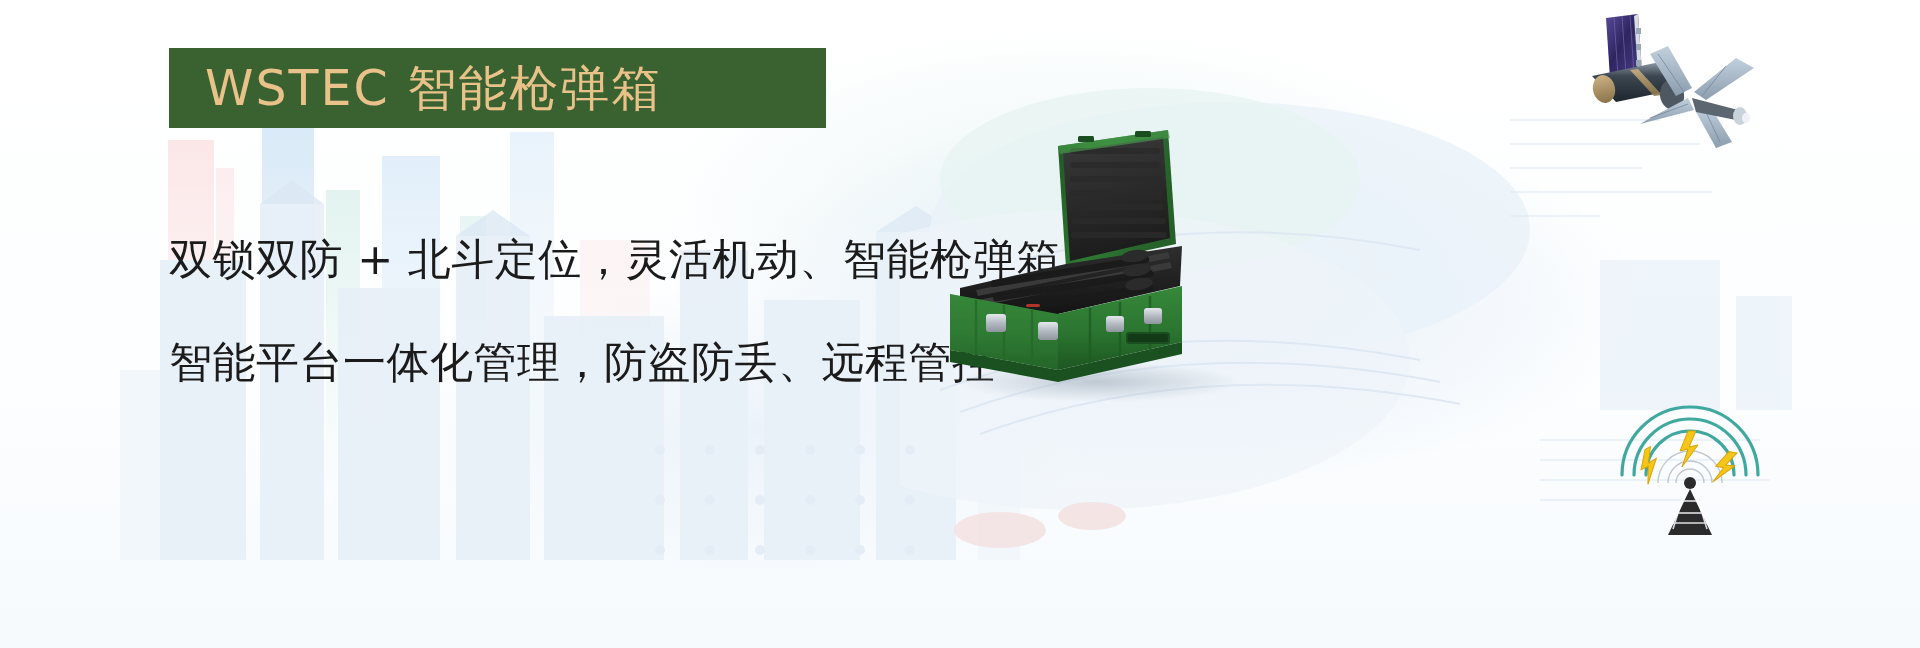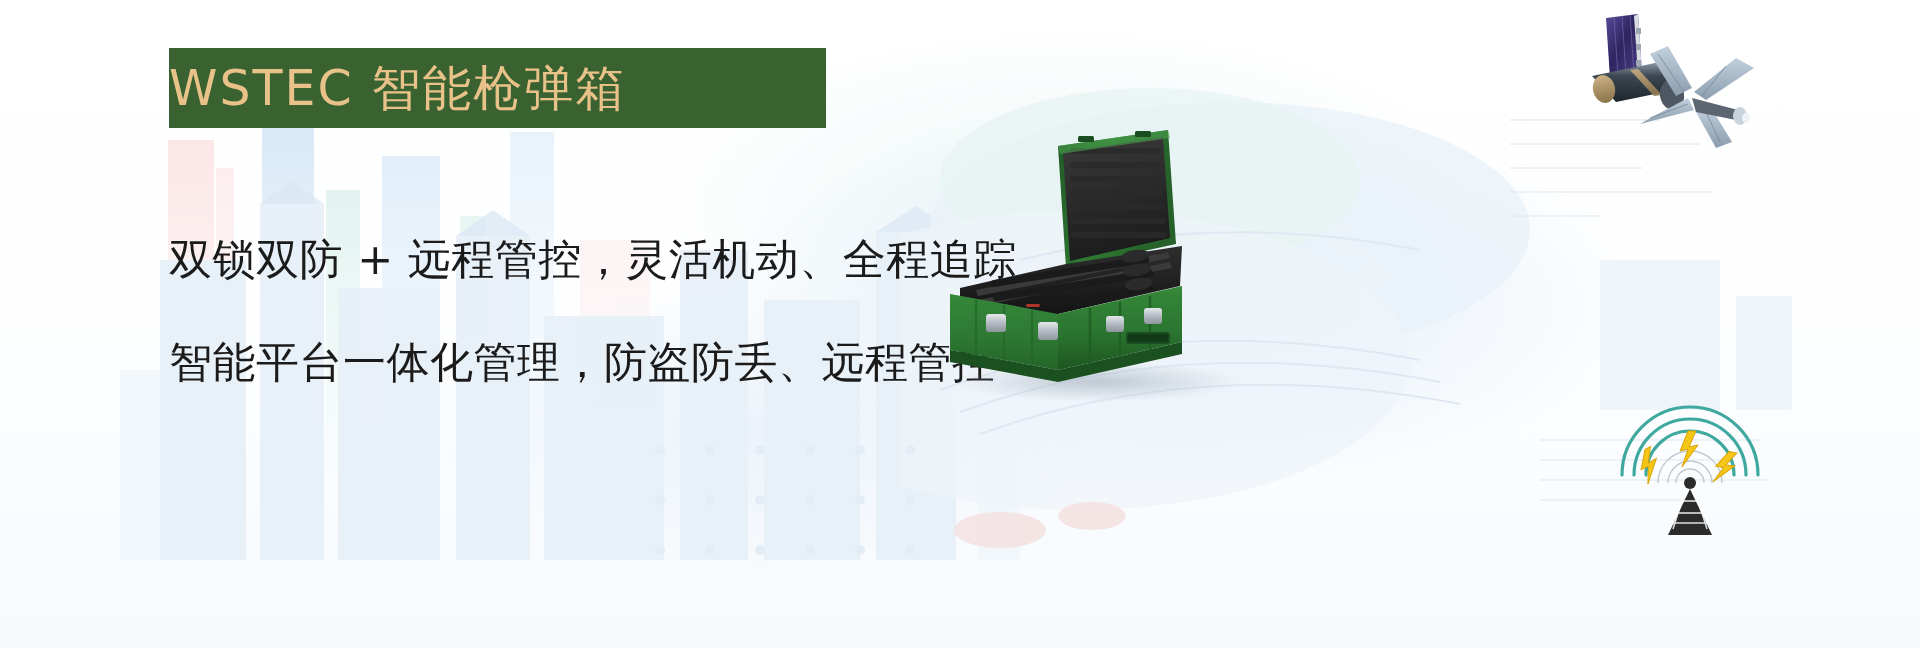--- a/index.html
+++ b/index.html
@@ -46,20 +46,21 @@
     left: 169px; top: 48px;
     width: 657px; height: 80px;
     background: #3a6130;
     display: flex; align-items: center;
   }
   #title-text {
     color: #e9c28a;
     font-size: 49px;
     font-weight: 400;
     letter-spacing: 2px;
+    padding-left: 36px;
     line-height: 1;
     white-space: nowrap;
     font-family: "DejaVu Sans", "Liberation Sans", sans-serif;
   }
 
   
   #copy {
     position: absolute;
     left: 169px; top: 238px;
     width: 960px;
@@ -204,21 +205,21 @@
         <ellipse cx="452" cy="96" rx="34" ry="14"></ellipse>
       </g>
     </svg>
   </div>
 
   <div id="title-banner">
     <div id="title-text">WSTEC 智能枪弹箱</div>
   </div>
 
   <div id="copy">
-    <div class="copy-line">双锁双防 + 远程管控，灵活机动、全程追踪</div>
+    <div class="copy-line">双锁双防 + 北斗定位，灵活机动、智能枪弹箱</div>
     <div class="copy-line">智能平台一体化管理，防盗防丢、远程管控</div>
   </div>
 
   <div id="product-case">
     <svg width="330" height="290" viewBox="0 0 330 290">
       <defs>
         <linearGradient id="lidGrad" x1="0" y1="0" x2="1" y2="0.3">
           <stop offset="0%" stop-color="#1f5824"></stop>
           <stop offset="45%" stop-color="#2f7a33"></stop>
           <stop offset="100%" stop-color="#256129"></stop>

